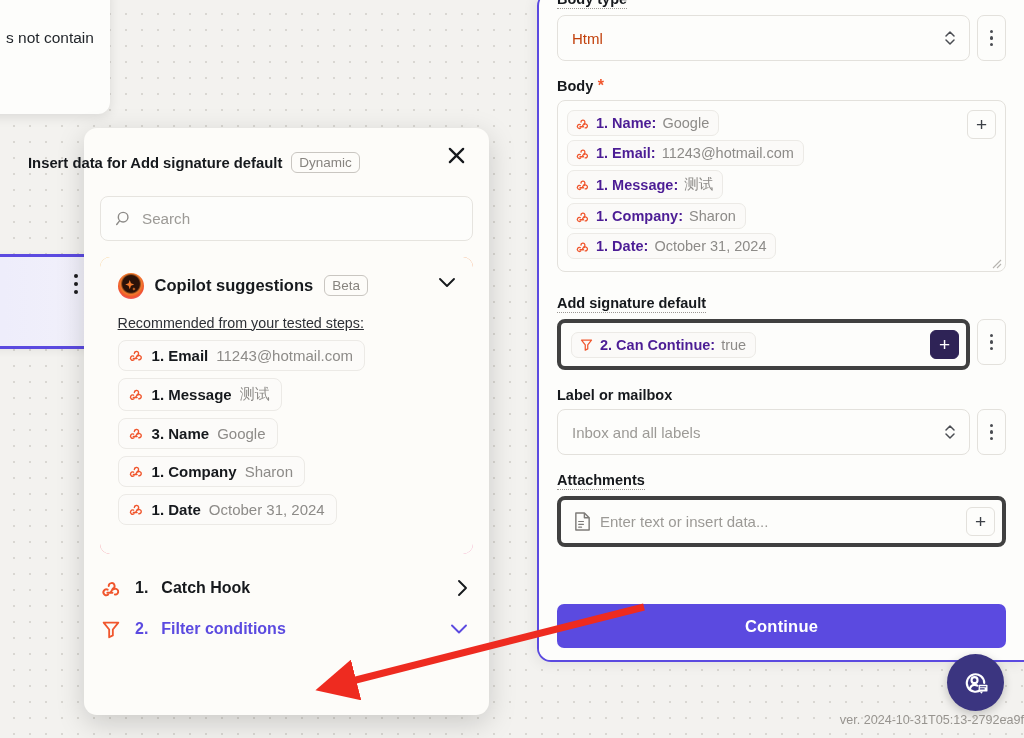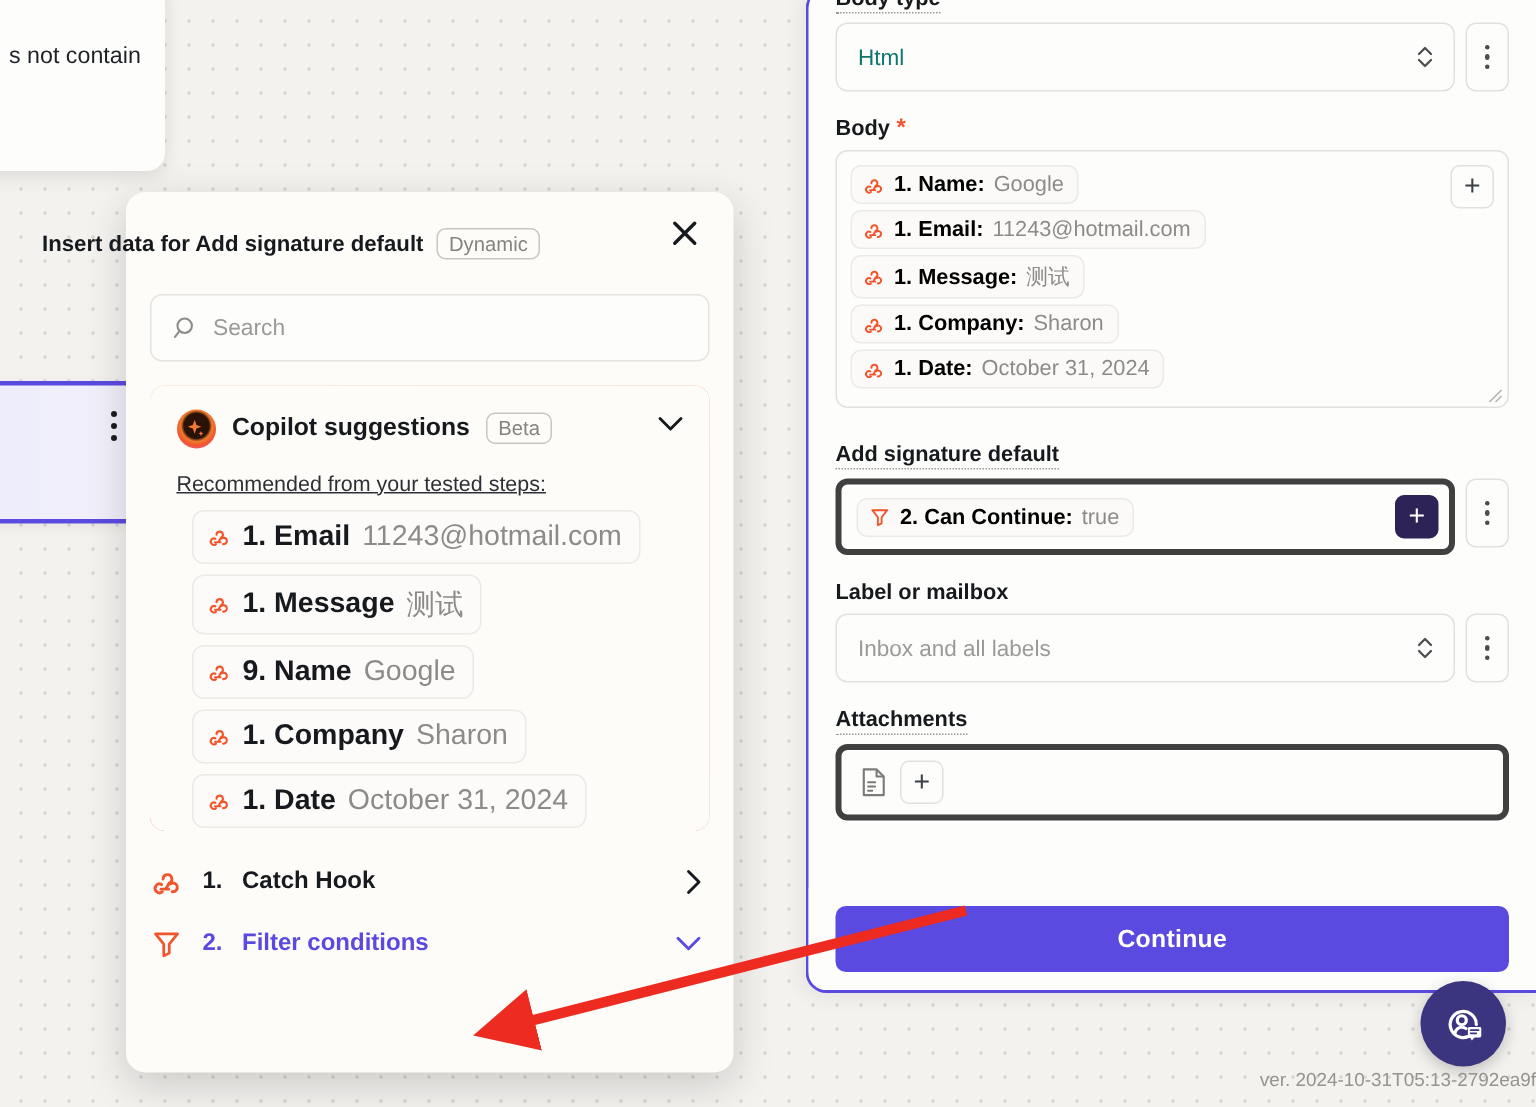--- a/index.html
+++ b/index.html
@@ -72,21 +72,21 @@
     border-bottom: 1.6px dotted #9b9894; padding-bottom: 1px;
   }
   .req { color: #f0562d; font-weight: bold; }
 
   .row { display: flex; align-items: flex-start; gap: 7px; }
 
   .select-box {
     flex: 1; height: 46px;
     border: 1px solid #e3e1dc; border-radius: 8px; background: #fdfdfb;
     display: flex; align-items: center; padding: 0 14px;
-    font-size: 15px; color: #0f766e;
+    font-size: 15px; color: #c2410c;
     position: relative;
   }
   .select-box.placeholder { color: #9c9a96; text-align: right; }
   .chev-updown {
     position: absolute; right: 13px; top: 50%; transform: translateY(-50%);
     width: 12px; height: 18px;
   }
   .kebab-btn {
     width: 29px; height: 46px; border: 1px solid #e3e1dc; border-radius: 7px;
     background: #fdfdfb; display: flex; flex-direction: column;
@@ -101,21 +101,21 @@
     padding: 9px 9px 10px 9px;
     min-height: 172px;
   }
   .chips { display: flex; flex-direction: column; align-items: flex-start; gap: 4px; }
   .chip {
     display: inline-flex; align-items: center; gap: 6px;
     border: 1px solid #eceae6; border-radius: 7px; background: #fbfaf8;
     padding: 4px 9px 4px 7px;
     font-size: 14.5px; white-space: nowrap;
   }
-  .chip .k { font-weight: bold; color: #000000; }
+  .chip .k { font-weight: bold; color: #4c1d95; }
   .chip .v { color: #8d8b88; }
   .plus-btn {
     width: 29px; height: 29px; border: 1px solid #e3e1dc; border-radius: 6px;
     background: #fdfdfb; color: #3c4047; font-size: 19px; line-height: 1;
     display: flex; align-items: center; justify-content: center;
   }
   .plus-btn.dark { background: #2e2356; border-color: #2e2356; color: #fff; }
   .body-plus { position: absolute; right: 9px; top: 9px; }
   .resize-grip {
     position: absolute; right: 3px; bottom: 2px; width: 11px; height: 11px;
@@ -196,21 +196,21 @@
   }
   #copilot-title { font-size: 16.5px; font-weight: bold; color: #16191d; }
   #copilot-chev { position: absolute; right: 14px; top: 17px; }
   #rec-label {
     font-size: 14.3px; color: #2d3036; margin-top: 16px; margin-bottom: 9px; text-decoration: underline;
   }
   .sug-list { display: flex; flex-direction: column; align-items: flex-start; gap: 7px; }
   .sug-chip {
     display: inline-flex; align-items: center; gap: 8px;
     border: 1px solid #eceae6; border-radius: 8px; background: #fcfbf9;
-    padding: 6px 11px 6px 9px; font-size: 19px; white-space: nowrap; margin-left: 10px;
+    padding: 6px 11px 6px 9px; font-size: 15px; white-space: nowrap;
   }
   .sug-chip .k { font-weight: bold; color: #16191d; }
   .sug-chip .v { color: #8d8b88; }
 
   .step-row {
     position: absolute; left: 16px; right: 16px; height: 44px;
     display: flex; align-items: center; gap: 13px;
   }
   .step-num { font-size: 16px; font-weight: bold; }
   .step-name { font-size: 16px; font-weight: bold; }
@@ -376,20 +376,21 @@
     <div>
       <span class="field-label dotted">Attachments</span>
     </div>
     <div class="row">
       <div class="inline-box attach-box">
         <svg width="19" height="21" viewBox="0 0 20 22" style="flex:none;margin-left:2px;">
           <path d="M3 2 H12 L17 7 V20 H3 Z" fill="none" stroke="#7d7b78" stroke-width="1.5" stroke-linejoin="round"></path>
           <path d="M12 2 V7 H17" fill="none" stroke="#7d7b78" stroke-width="1.5" stroke-linejoin="round"></path>
           <path d="M6 11 H11 M6 14 H11 M6 17 H9" stroke="#7d7b78" stroke-width="1.3" stroke-linecap="round"></path>
         </svg>
+        <span class="attach-ph">Enter text or insert data...</span>
         <div class="plus-btn">+</div>
       </div>
     </div>
 
   </div>
 
   <div id="continue-wrap">
     <button id="continue-btn">Continue</button>
   </div>
 </div>
@@ -449,21 +450,21 @@
           <span class="k">1. Message</span>
           <span class="v">测试</span>
         </span>
         <span class="sug-chip">
           <svg width="16" height="16" viewBox="0 0 24 24">
             <path d="M9.5 9.8a3.2 3.2 0 1 1 4.4 3l-2.1 3.7" fill="none" stroke="#f0562d" stroke-width="2.1" stroke-linecap="round"></path>
             <path d="M13.6 17.2h-5.6" fill="none" stroke="#f0562d" stroke-width="2.1" stroke-linecap="round"></path>
             <path d="M8.4 13.8a3.2 3.2 0 1 0 .6 5.3" fill="none" stroke="#f0562d" stroke-width="2.1" stroke-linecap="round"></path>
             <path d="M14.6 13.5a3.2 3.2 0 1 1 1.6 5.6" fill="none" stroke="#f0562d" stroke-width="2.1" stroke-linecap="round"></path>
           </svg>
-          <span class="k">9. Name</span>
+          <span class="k">3. Name</span>
           <span class="v">Google</span>
         </span>
         <span class="sug-chip">
           <svg width="16" height="16" viewBox="0 0 24 24">
             <path d="M9.5 9.8a3.2 3.2 0 1 1 4.4 3l-2.1 3.7" fill="none" stroke="#f0562d" stroke-width="2.1" stroke-linecap="round"></path>
             <path d="M13.6 17.2h-5.6" fill="none" stroke="#f0562d" stroke-width="2.1" stroke-linecap="round"></path>
             <path d="M8.4 13.8a3.2 3.2 0 1 0 .6 5.3" fill="none" stroke="#f0562d" stroke-width="2.1" stroke-linecap="round"></path>
             <path d="M14.6 13.5a3.2 3.2 0 1 1 1.6 5.6" fill="none" stroke="#f0562d" stroke-width="2.1" stroke-linecap="round"></path>
           </svg>
           <span class="k">1. Company</span>

